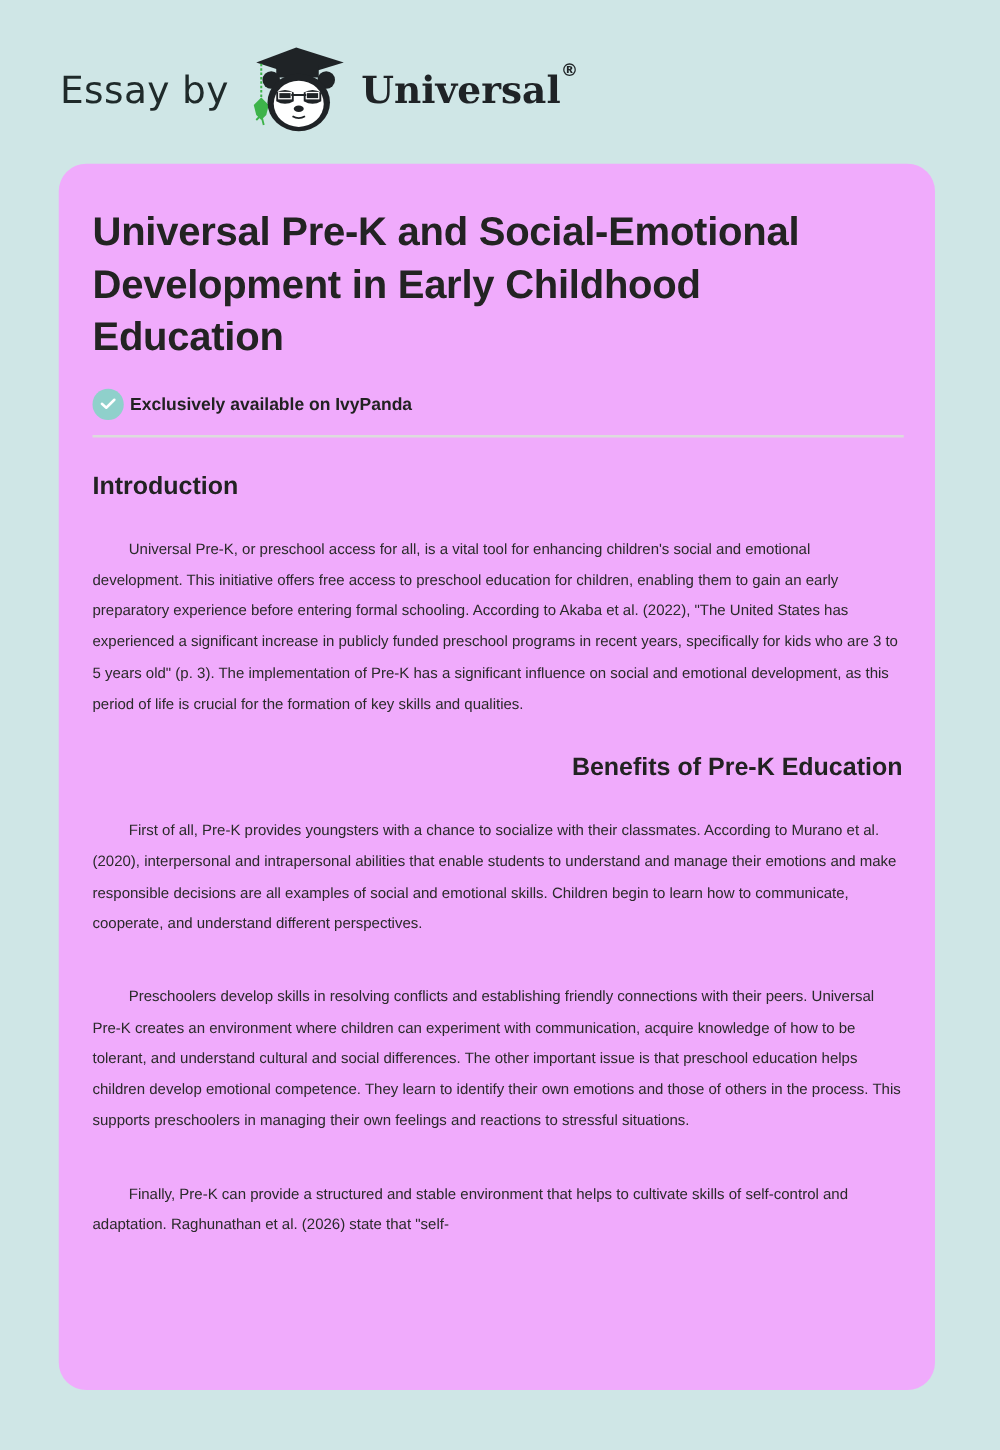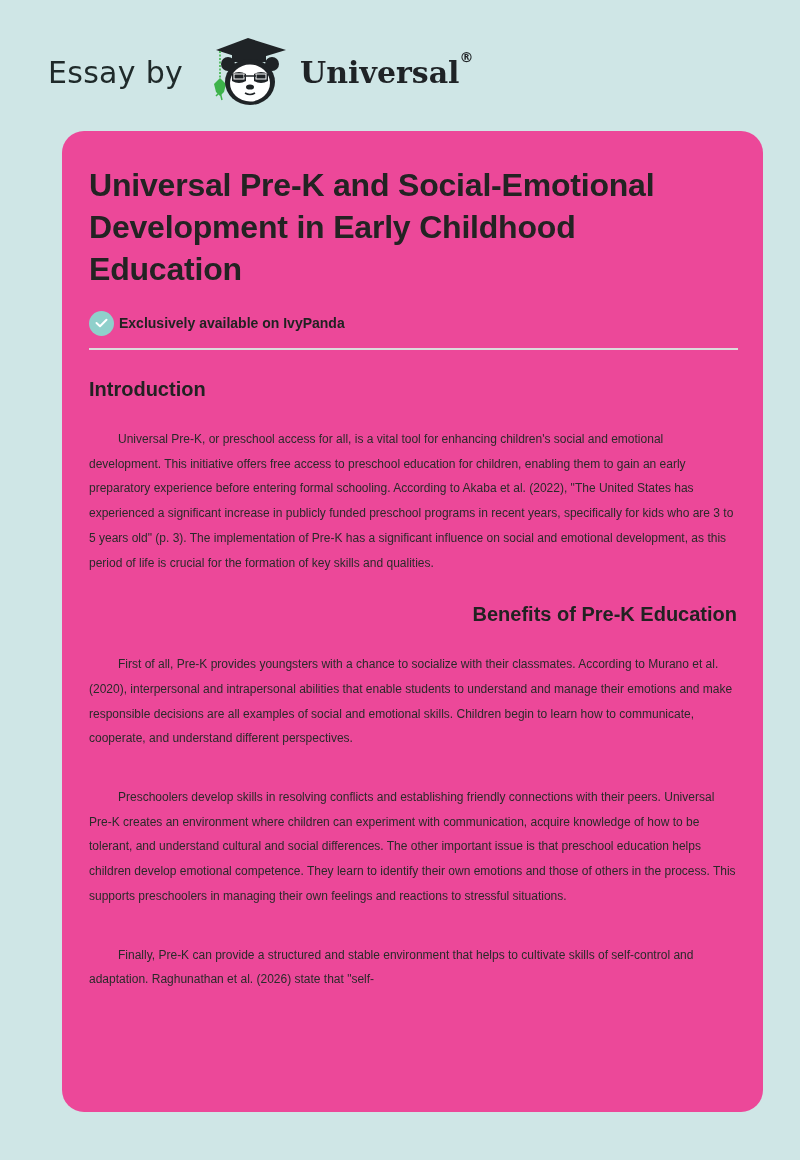--- a/index.html
+++ b/index.html
@@ -16,44 +16,44 @@
     top: 34px;
     height: 76px;
     display: flex;
     align-items: center;
   }
   .brand-prefix {
     font-family: "DejaVu Sans", sans-serif;
     font-size: 30px;
     color: #1f2a2a;
     letter-spacing: 0.3px;
-    margin-right: 23px;
+    margin-right: 12px;
   }
   .brand-logo { width: 86px; height: 76px; margin-right: 8px; }
   .brand-name {
     font-family: "DejaVu Serif", serif;
     font-weight: bold;
     font-size: 30px;
     color: #1f2326;
   }
   .brand-reg {
     font-family: "DejaVu Sans", sans-serif;
     font-size: 14px;
     vertical-align: top;
     position: relative;
     top: -6px;
     color: #1f2326;
   }
   .card {
     position: absolute;
-    left: 62px;
+    left: 47px;
     top: 131px;
     width: 701px;
     height: 981px;
-    background: #ec4899;
+    background: #f0abfc;
     border-radius: 22px;
     overflow: hidden;
   }
   .card-inner { padding: 33px 26px 0 27px; }
   .title {
     font-family: "Liberation Sans", sans-serif;
     font-weight: bold;
     font-size: 32px;
     line-height: 42px;
     color: #232323;

